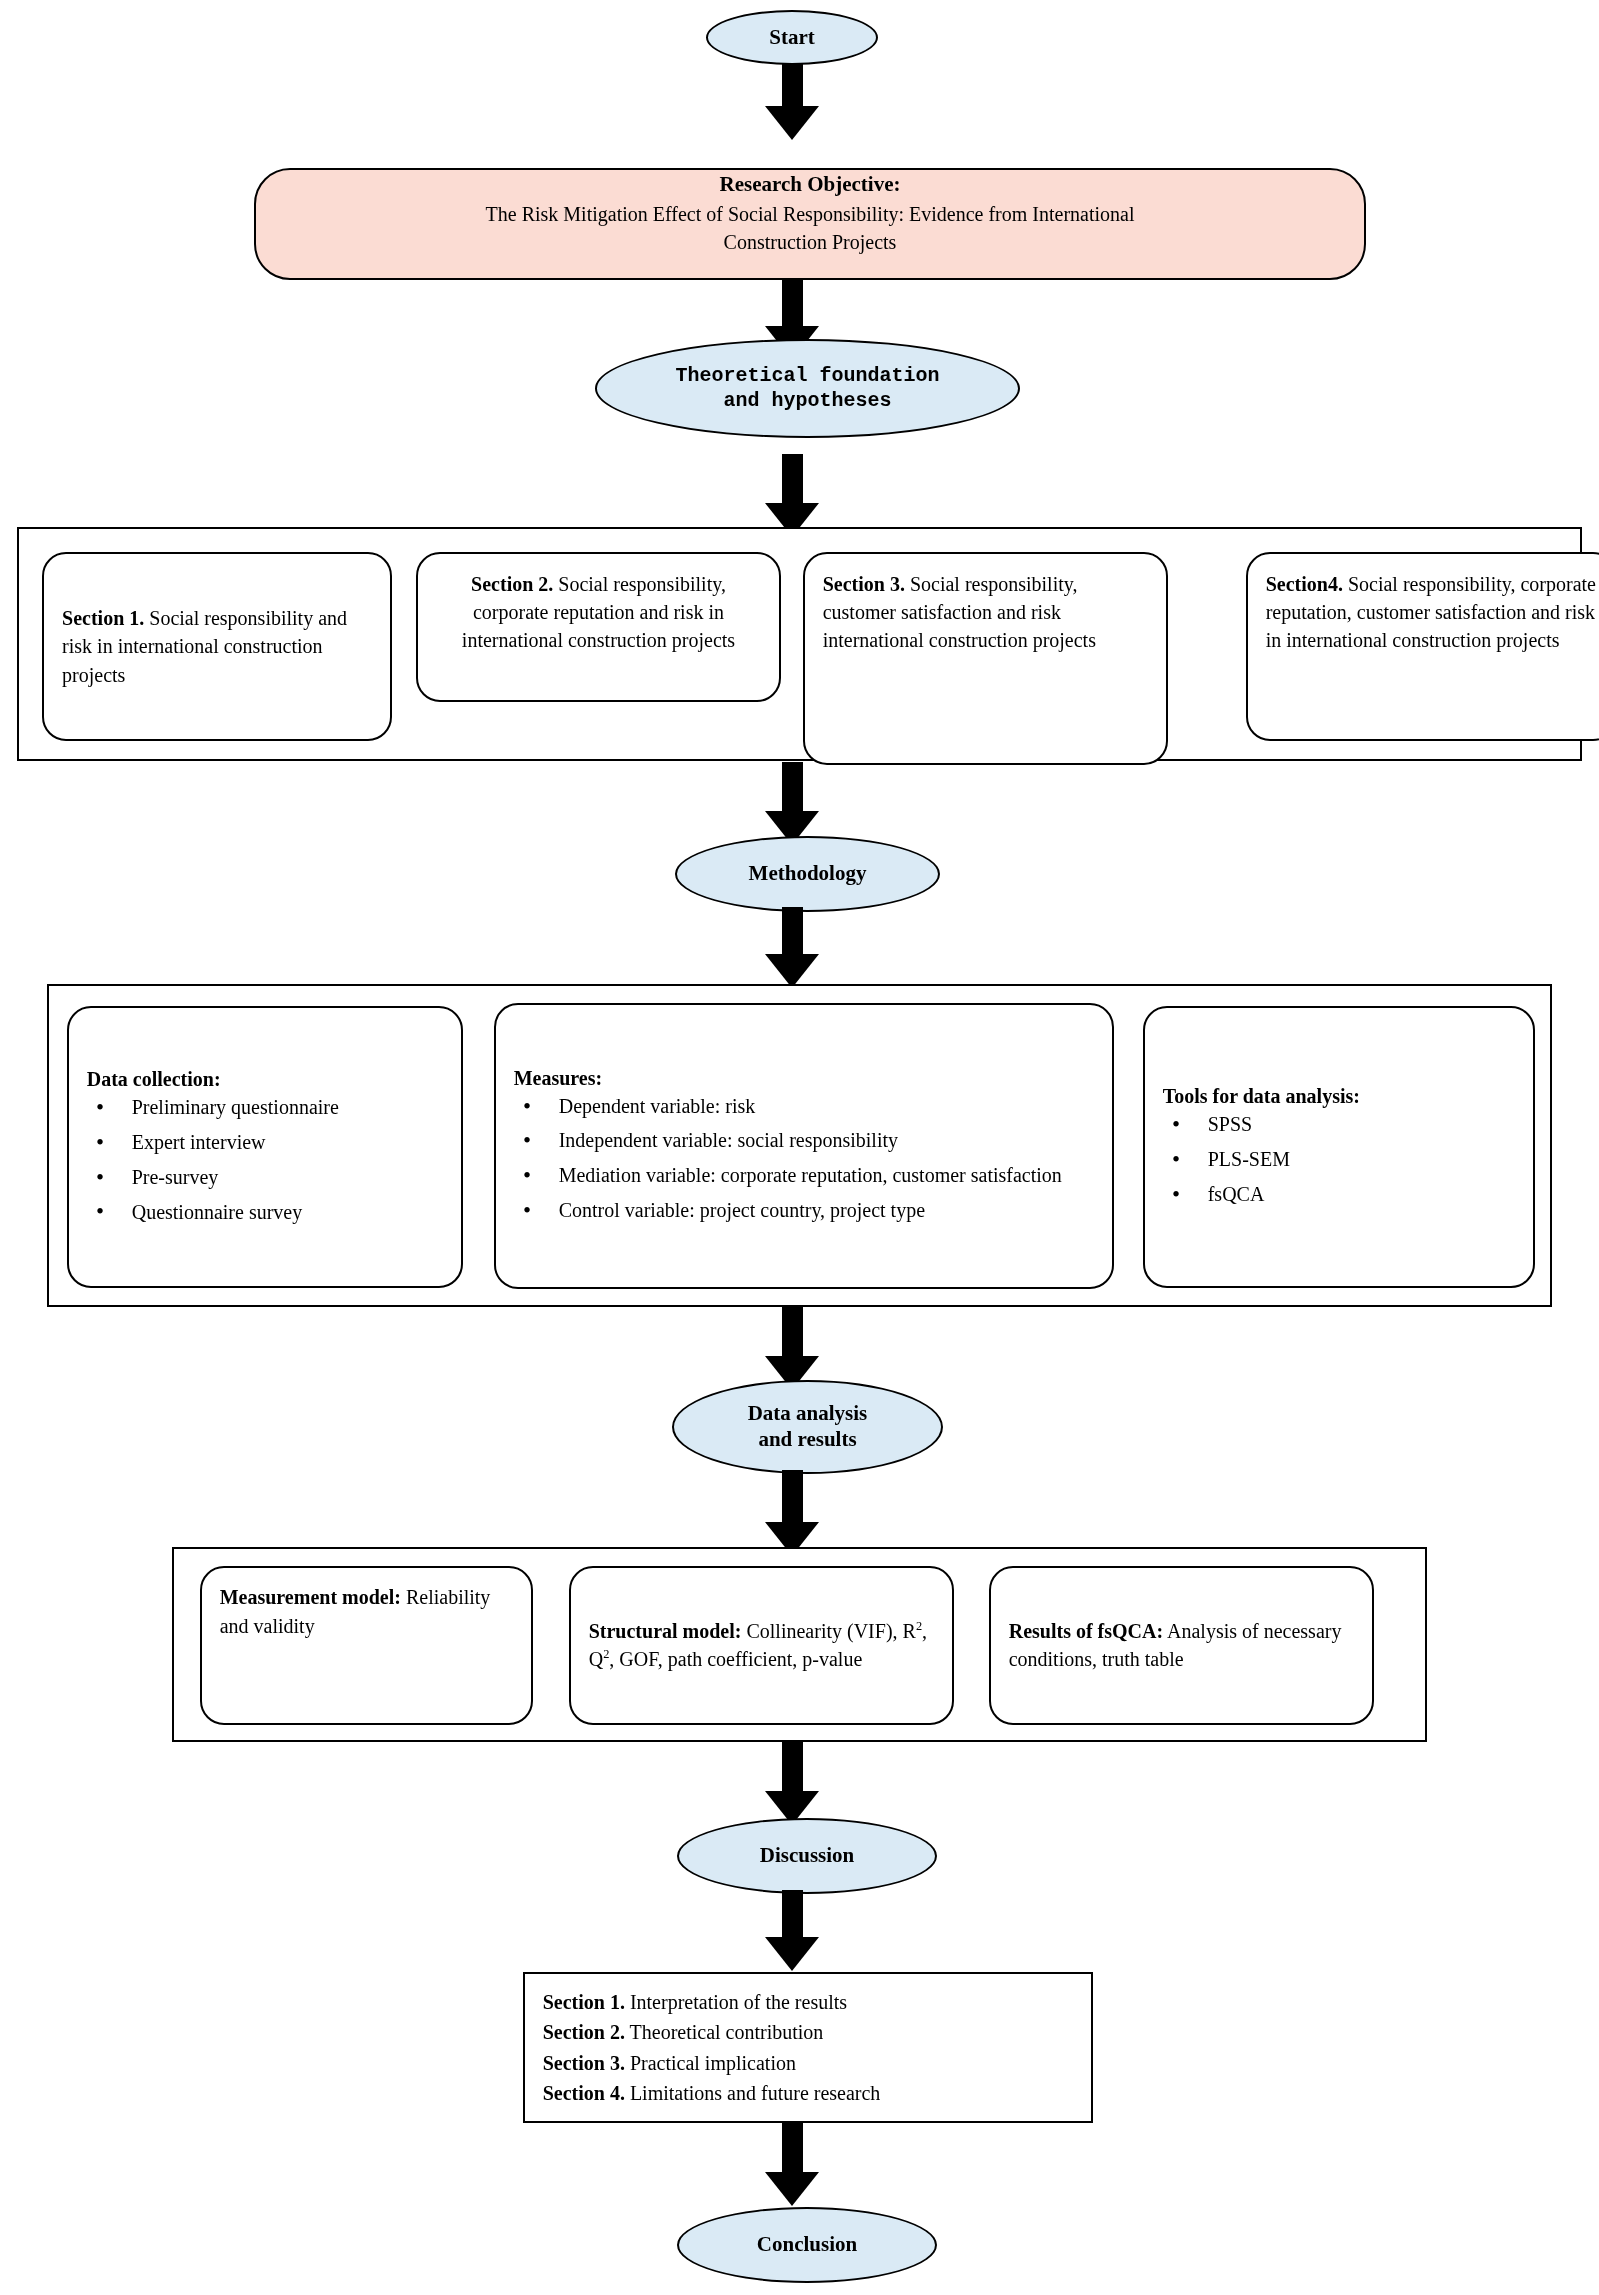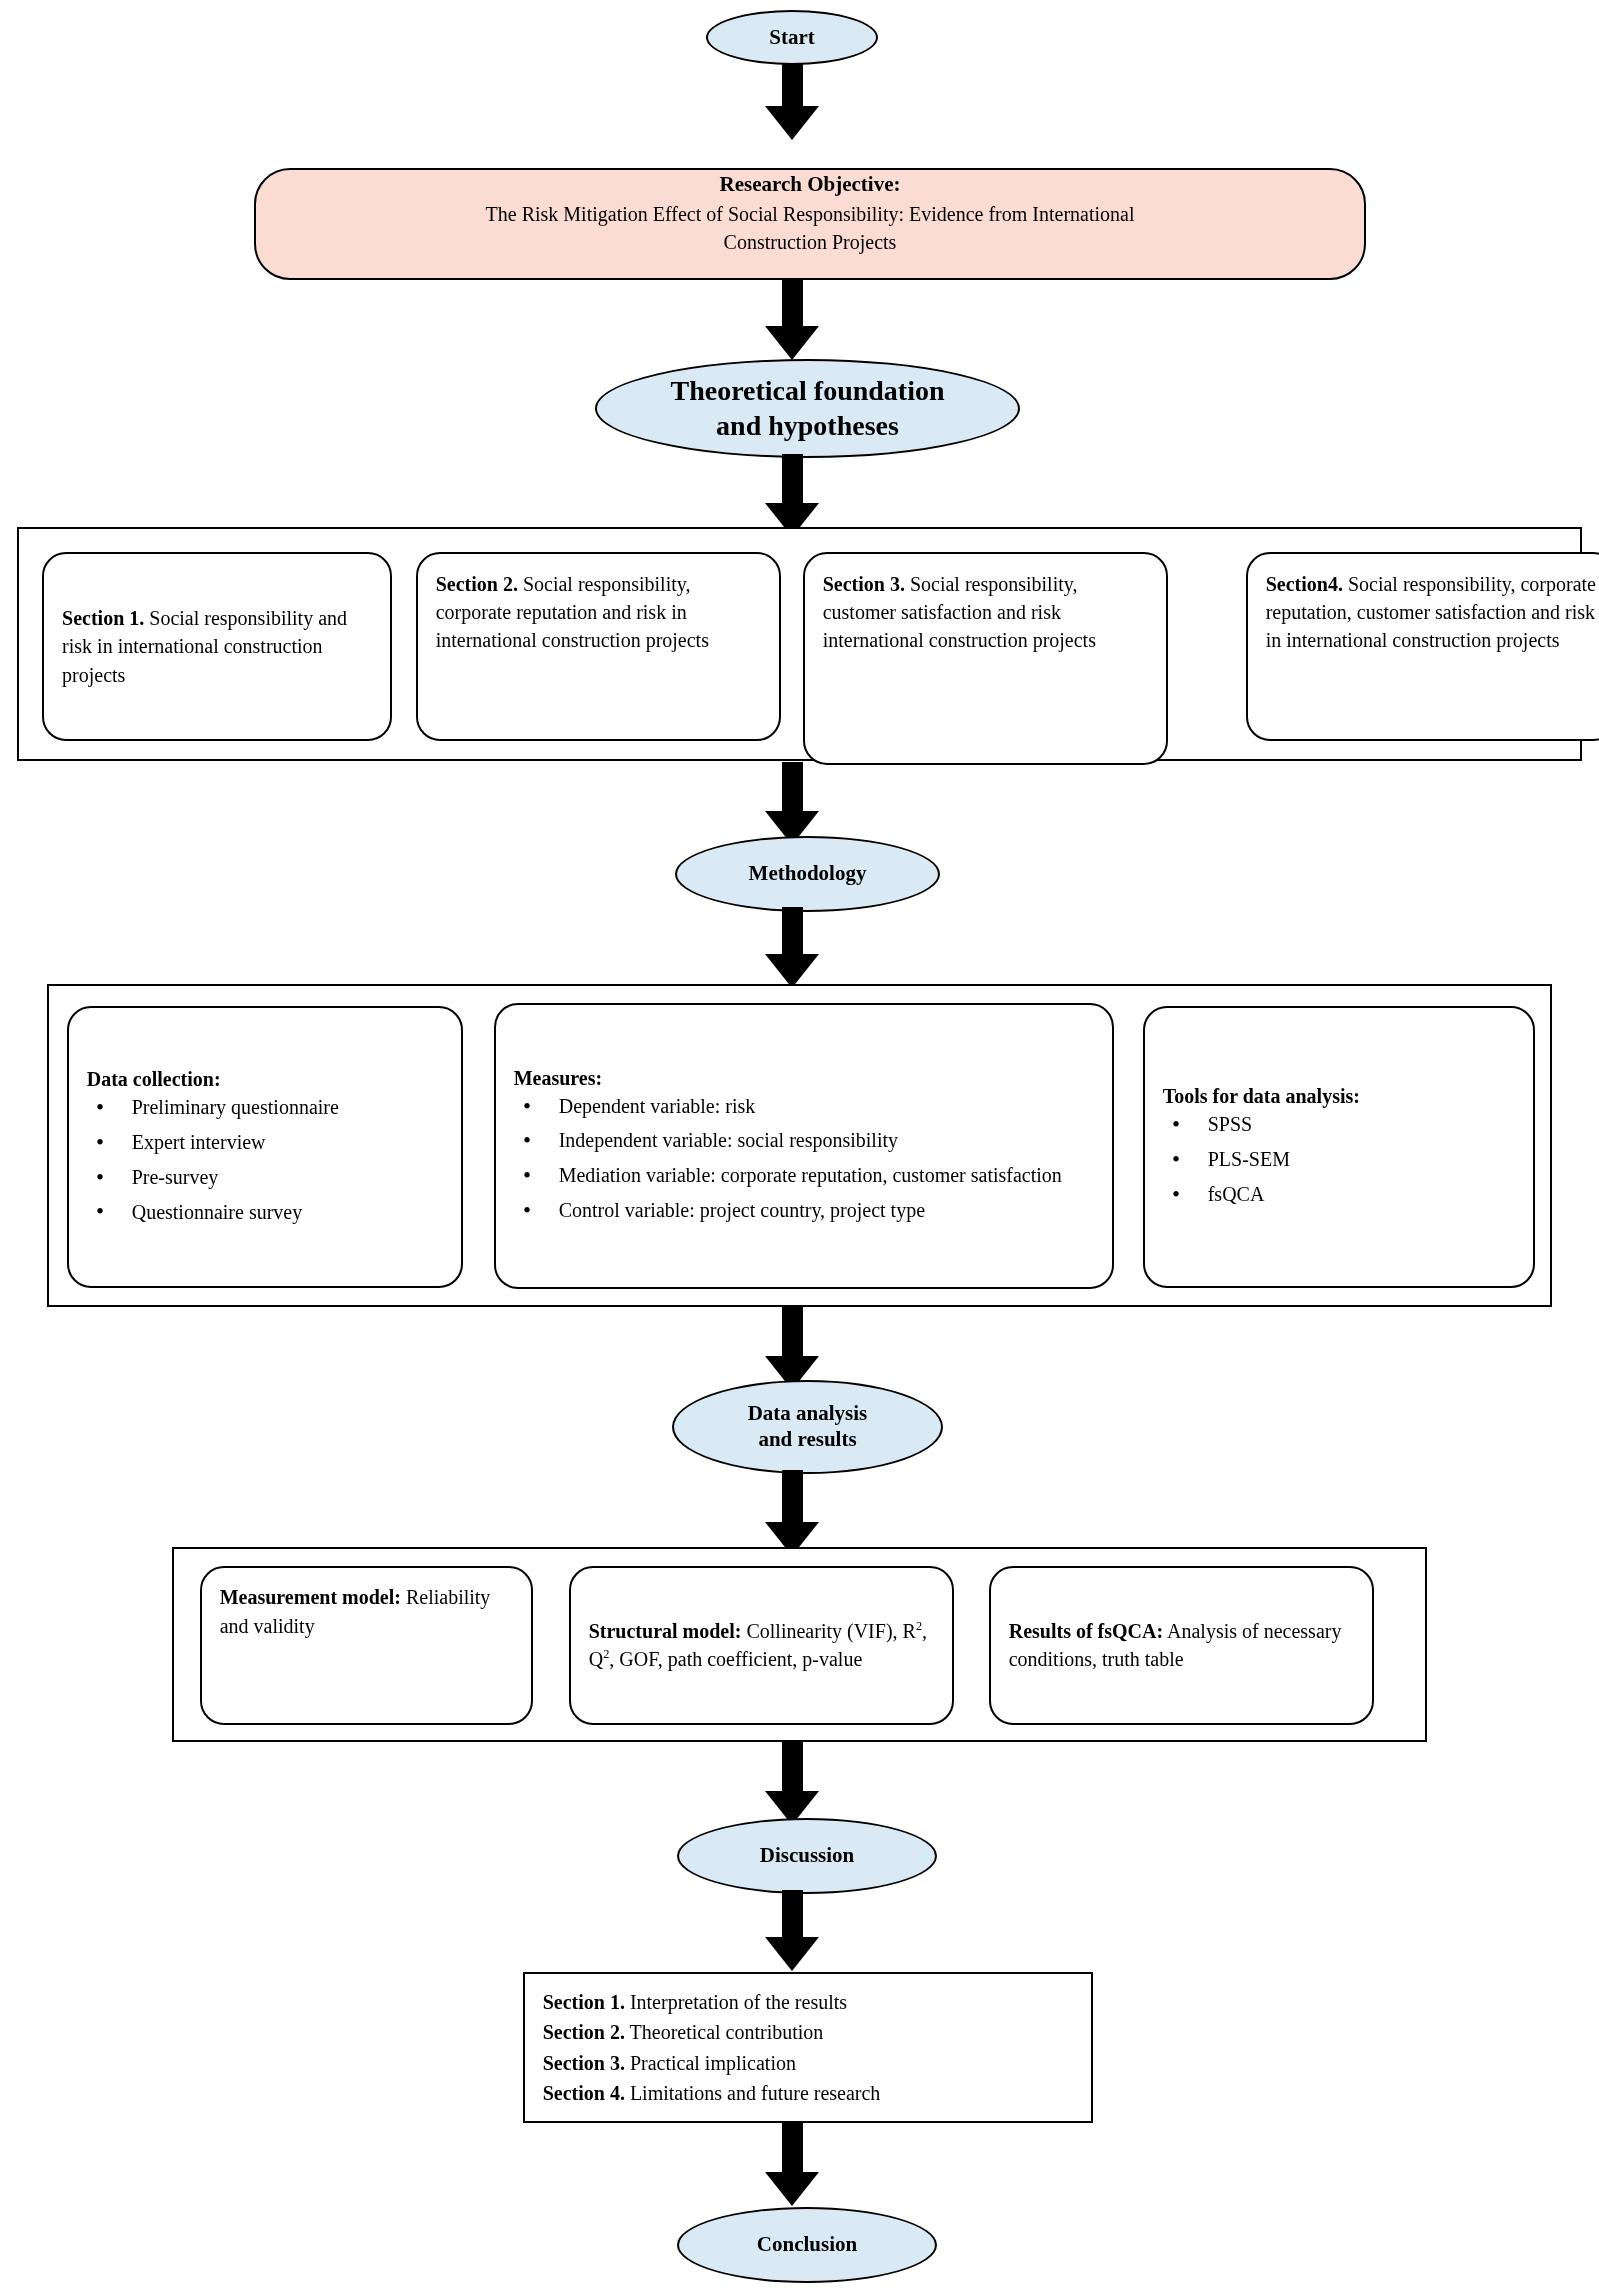--- a/index.html
+++ b/index.html
@@ -159,39 +159,39 @@
     <div class="heading" style="font-size:21px;">Research Objective:</div>
     <div class="txt">The Risk Mitigation Effect of Social Responsibility: Evidence from International</div>
     <div class="txt">Construction Projects</div>
   </div>
 
   <div class="arrow" style="left:765px; top:279px;">
     <div class="shaft" style="height:47px;"></div>
     <div class="head"></div>
   </div>
 
-  <div class="node ellipse" style="left:595px; top:359px; width:425px; height:99px; font-size:28px; flex-direction:column;">
+  <div class="node ellipse" style="left:595px; top:339px; width:425px; height:99px; font-size:20px; flex-direction:column;font-family:Liberation Mono, monospace;">
     <span>Theoretical foundation</span>
     <span>and hypotheses</span>
   </div>
 
   <div class="arrow" style="left:765px; top:454px;">
     <div class="shaft" style="height:49px;"></div>
     <div class="head"></div>
   </div>
 
   <div class="node plain-box" style="left:17px; top:527px; width:1565px; height:234px;">
 
     <div class="node rounded-box section-cell center" style="left:23.4px; top:23px; width:350px; height:189px;">
       <div class="txt pad">
         <b>Section 1.</b><span> Social responsibility and risk in international construction projects</span>
       </div>
     </div>
 
-    <div class="node rounded-box section-cell" style="left:397px; top:23px; width:365px; height:189px;">
+    <div class="node rounded-box section-cell" style="left:397px; top:23px; width:365px; height:150px;text-align:center;">
       <div class="txt pad">
         <b>Section 2.</b><span> Social responsibility, corporate reputation and risk in international construction projects</span>
       </div>
     </div>
 
     <div class="node rounded-box section-cell" style="left:784px; top:23px; width:365px; height:213px;">
       <div class="txt pad">
         <b>Section 3.</b><span> Social responsibility, customer satisfaction and risk international construction projects</span>
       </div>
     </div>

